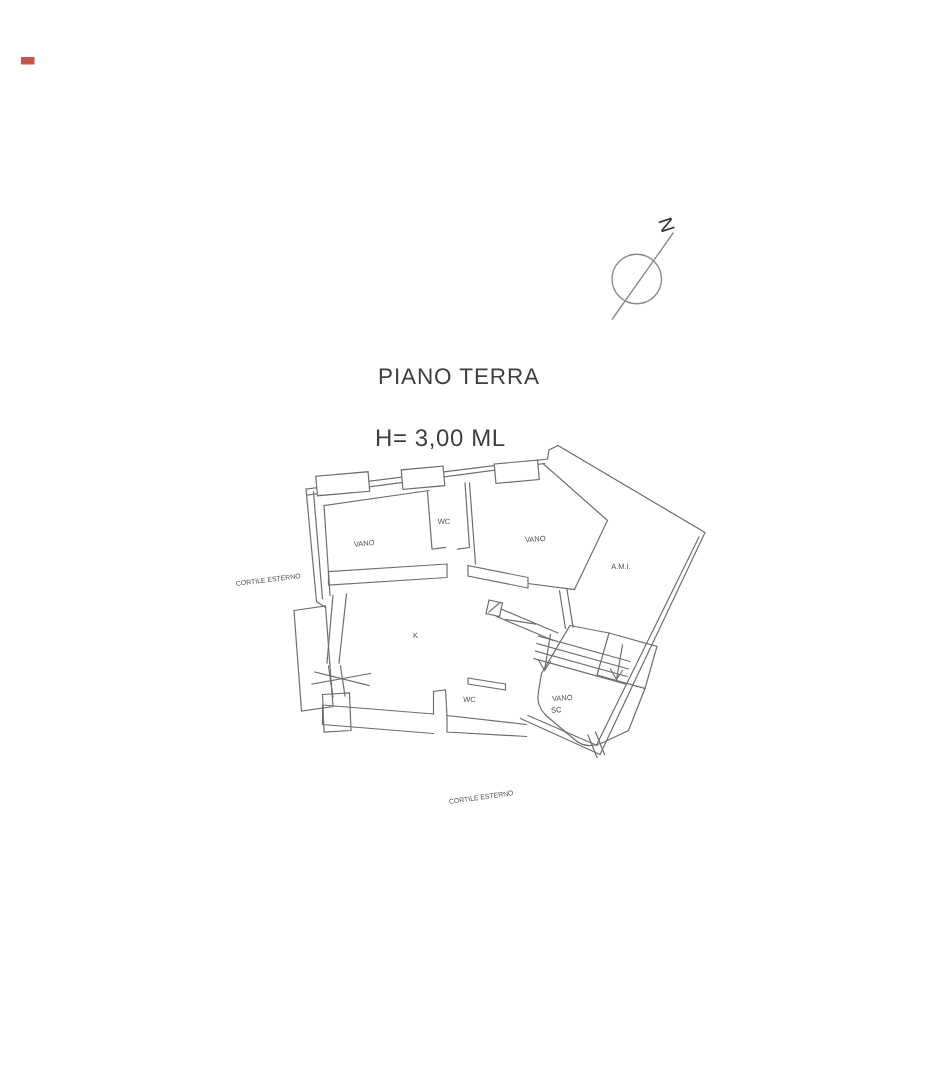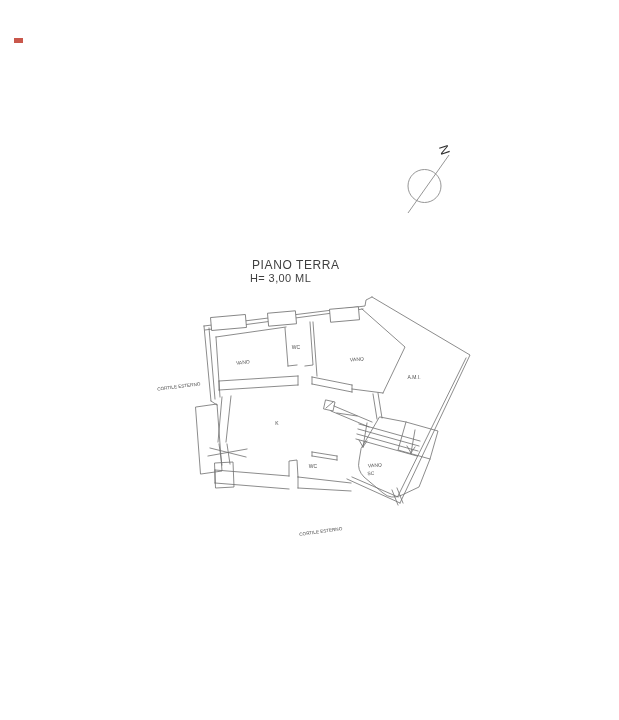--- a/index.html
+++ b/index.html
@@ -4,24 +4,24 @@
 <style>
   html,body{margin:0;padding:0;background:#ffffff;}
   body{
     width:619px;height:720px;position:relative;overflow:hidden;
     font-family:"Liberation Sans",sans-serif;
   }
   .stage{position:absolute;left:0;top:0;width:619px;height:720px;}
   svg.plan{position:absolute;left:0;top:0;}
   .title-block div{position:absolute;color:#3f3f3f;}
   .plan-title{
-    left:252px;top:243px;font-size:12px;letter-spacing:0.6px;color:#3c3c3c;margin-top:15px;
+    left:252px;top:243px;font-size:15px;letter-spacing:0.6px;color:#3c3c3c;
   }
   .plan-height{
-    left:250px;top:272px;font-size:11px;letter-spacing:0.4px;color:#3c3c3c;
+    left:250px;top:284px;font-size:16px;letter-spacing:0.4px;color:#3c3c3c;
   }
   .red-marker{
     position:absolute;left:14px;top:38px;width:9px;height:5px;
     background:#c0392b;opacity:0.85;
   }
   text{font-family:"Liberation Sans",sans-serif;}
 </style>
 </head>
 <body>
 

